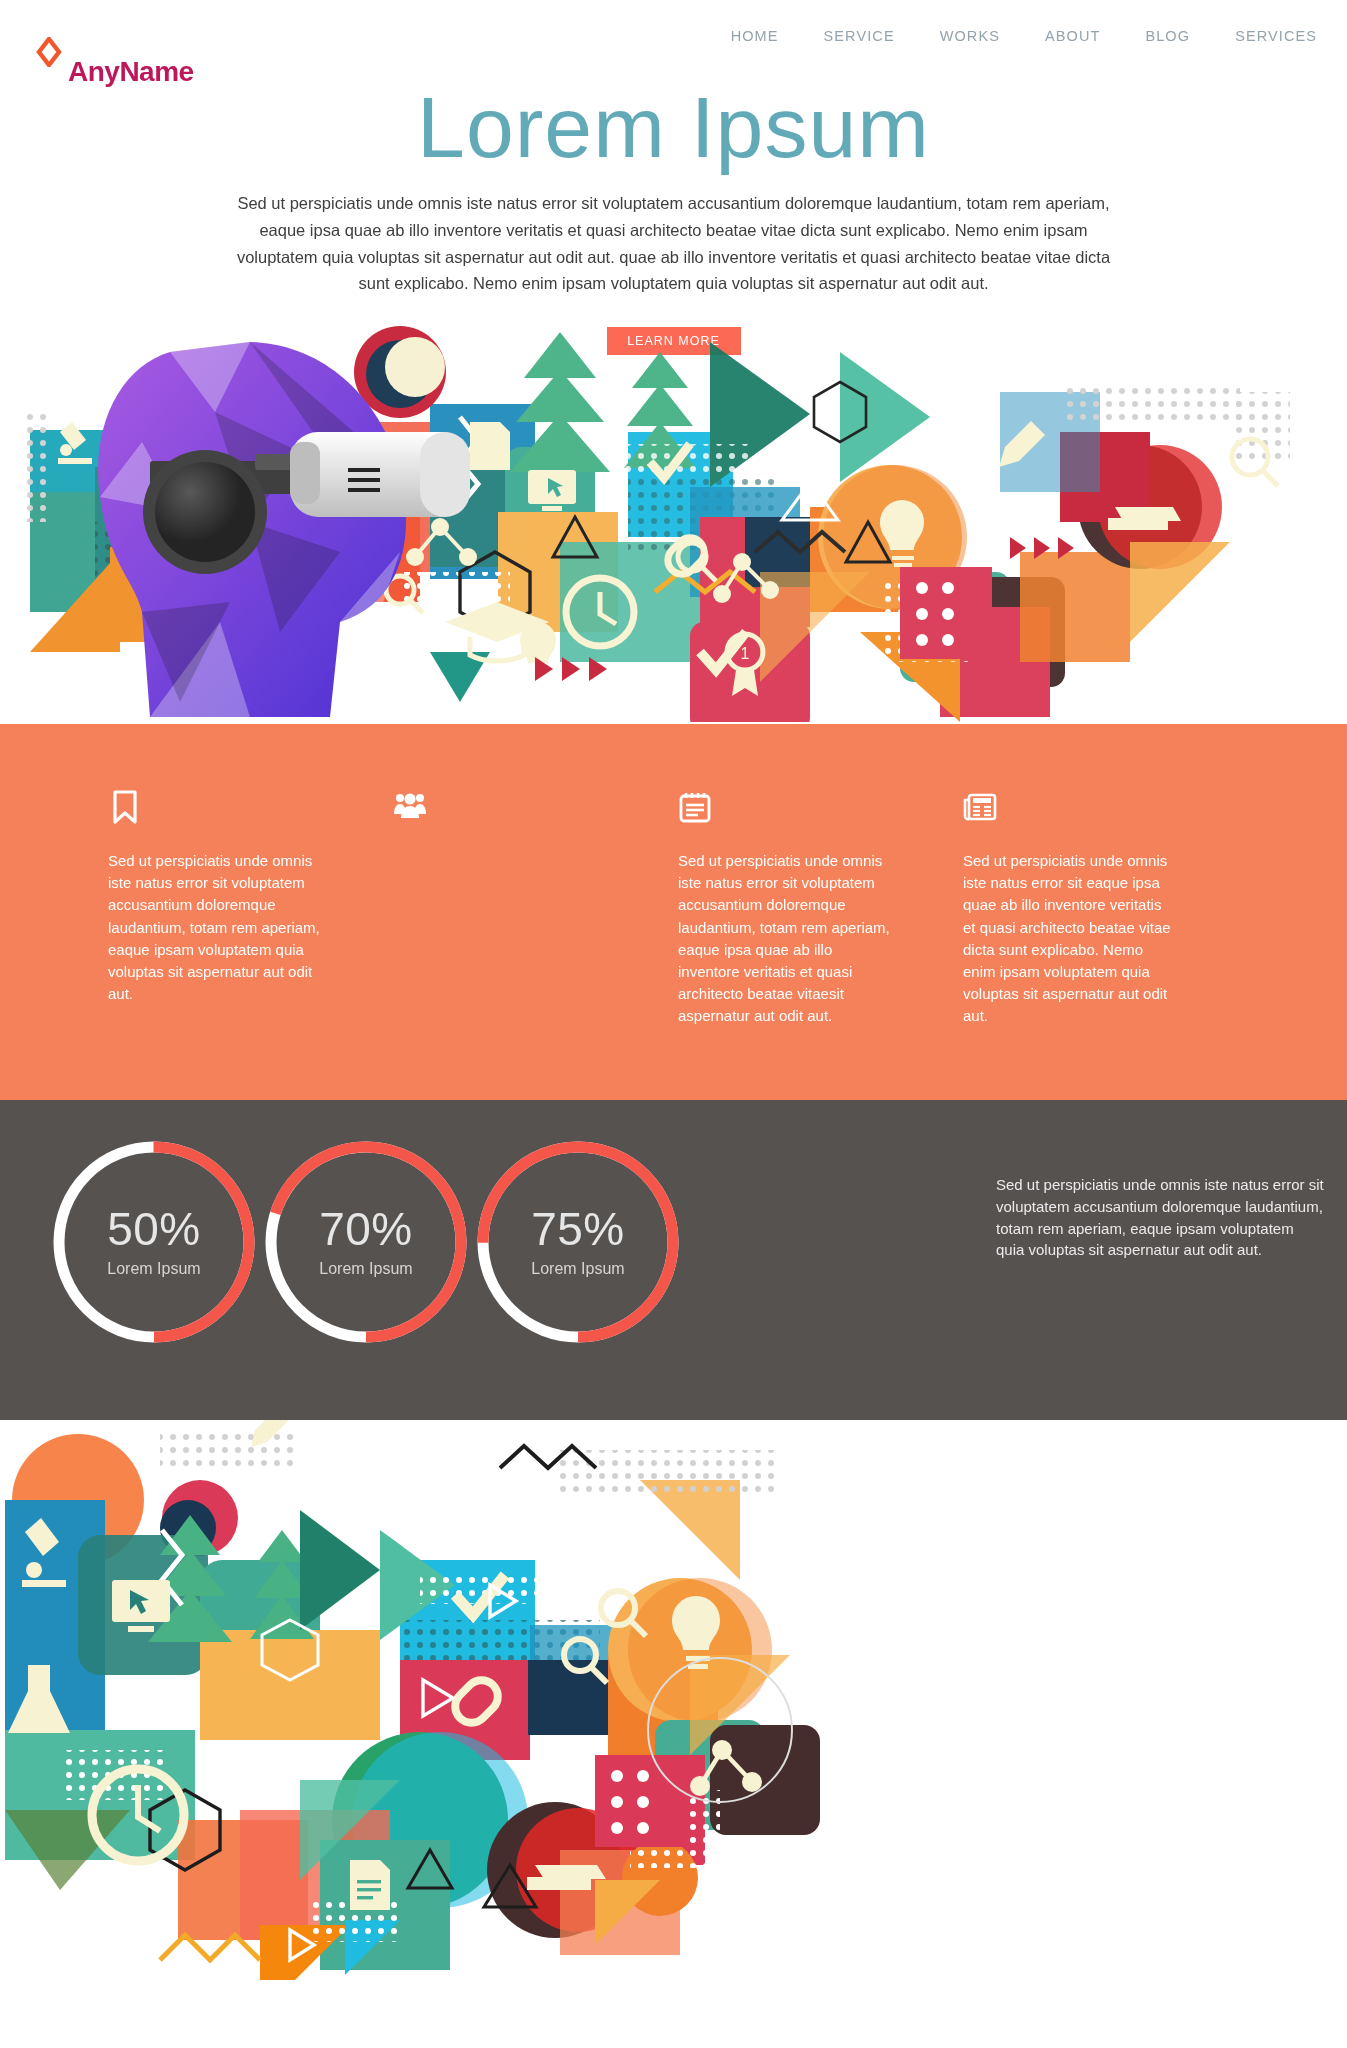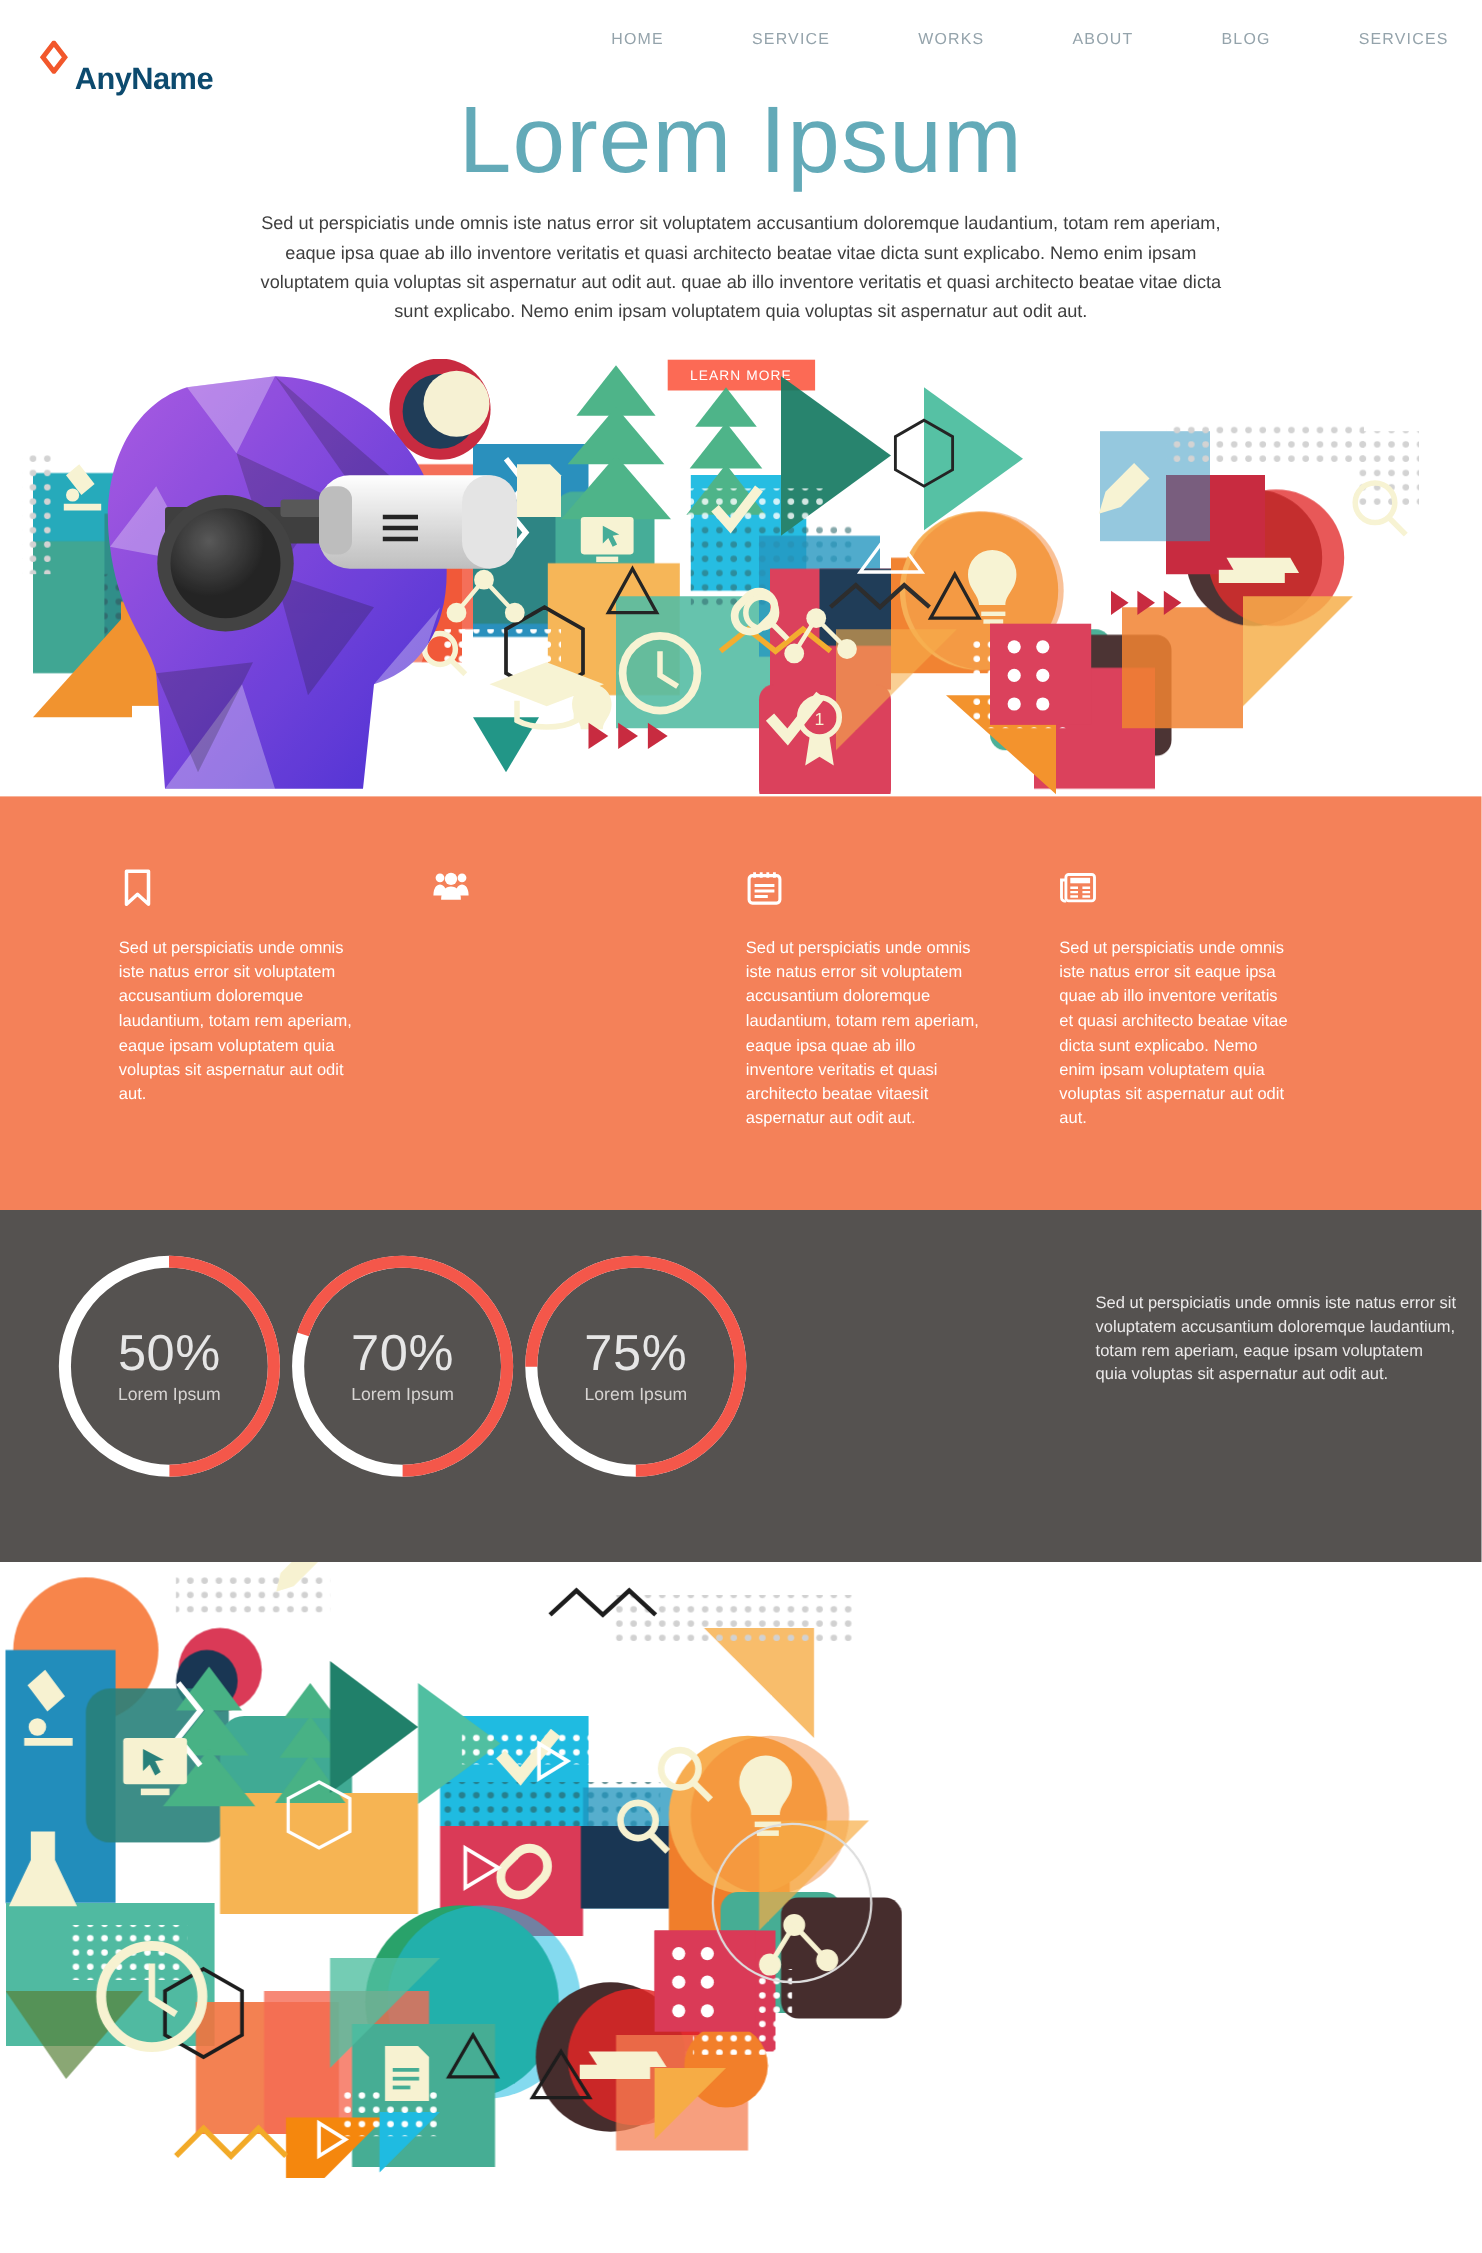--- a/index.html
+++ b/index.html
@@ -12,25 +12,25 @@
   }
   .page { position: relative; width: 1347px; height: 2048px; background: #fff; }
 
   
   .header {
     position: absolute; top: 0; left: 0; width: 1347px; height: 76px;
     display: flex; align-items: center;
   }
   .logo-wrap { position: absolute; left: 36px; top: 18px; display: flex; align-items: center; gap: 6px; }
   .logo-mark { width: 26px; height: 30px; flex: 0 0 auto; }
-  .logo-text { font-size: 28px; font-weight: bold; color: #0c4a6e; letter-spacing: -0.5px; line-height: 1; margin-top: 40px; }
+  .logo-text { font-size: 28px; font-weight: bold; color: #be185d; letter-spacing: -0.5px; line-height: 1; margin-top: 40px; }
   .nav { position: absolute; right: 30px; top: 28px; display: flex; align-items: center; }
   .nav a {
     color: #94a3ab; font-size: 14.5px; letter-spacing: 1.1px;
-    text-decoration: none; margin-left: 80px; white-space: nowrap;
+    text-decoration: none; margin-left: 45px; white-space: nowrap;
   }
   .nav a:first-child { margin-left: 0; }
 
   
   .hero { position: absolute; top: 70px; left: 0; width: 1347px; }
   .hero-title {
     text-align: center; font-size: 86px; font-weight: 300; color: #63aab8;
     letter-spacing: 1px; line-height: 1.05; margin-top: 12px;
   }
   .hero-desc {

